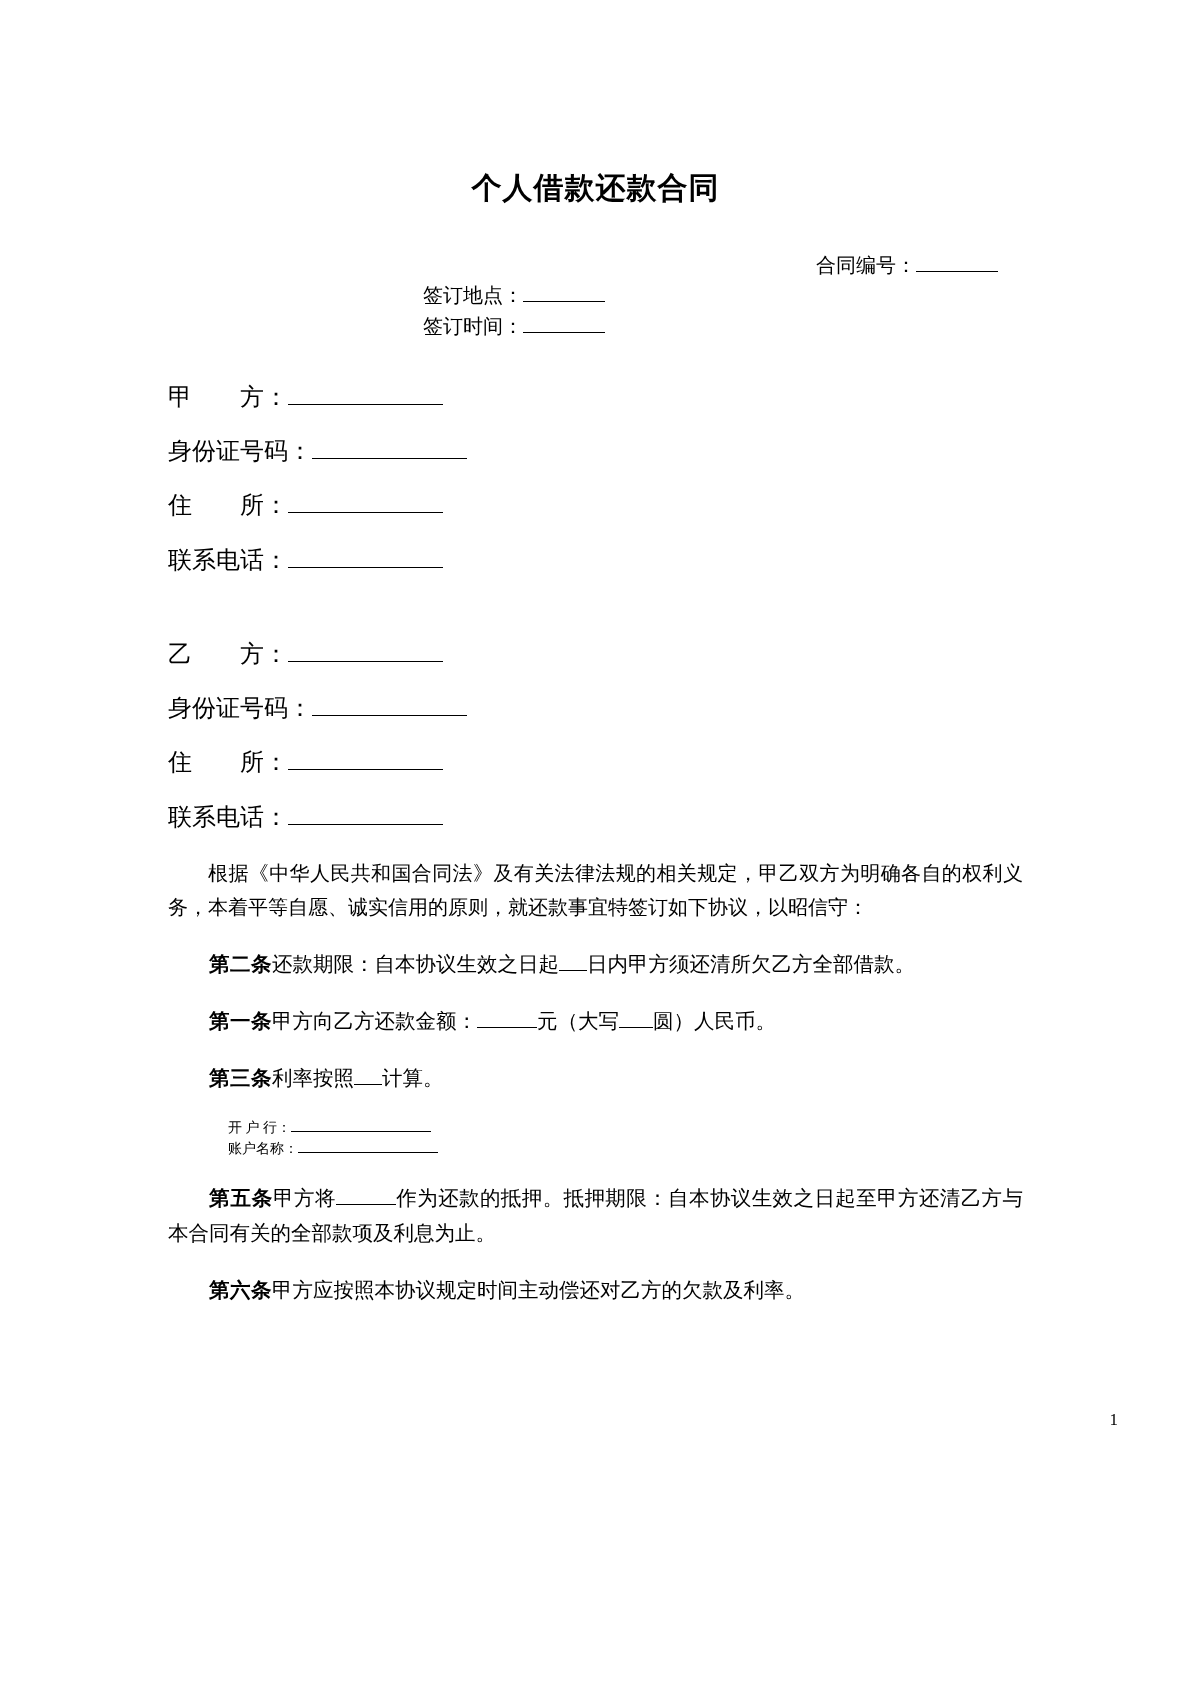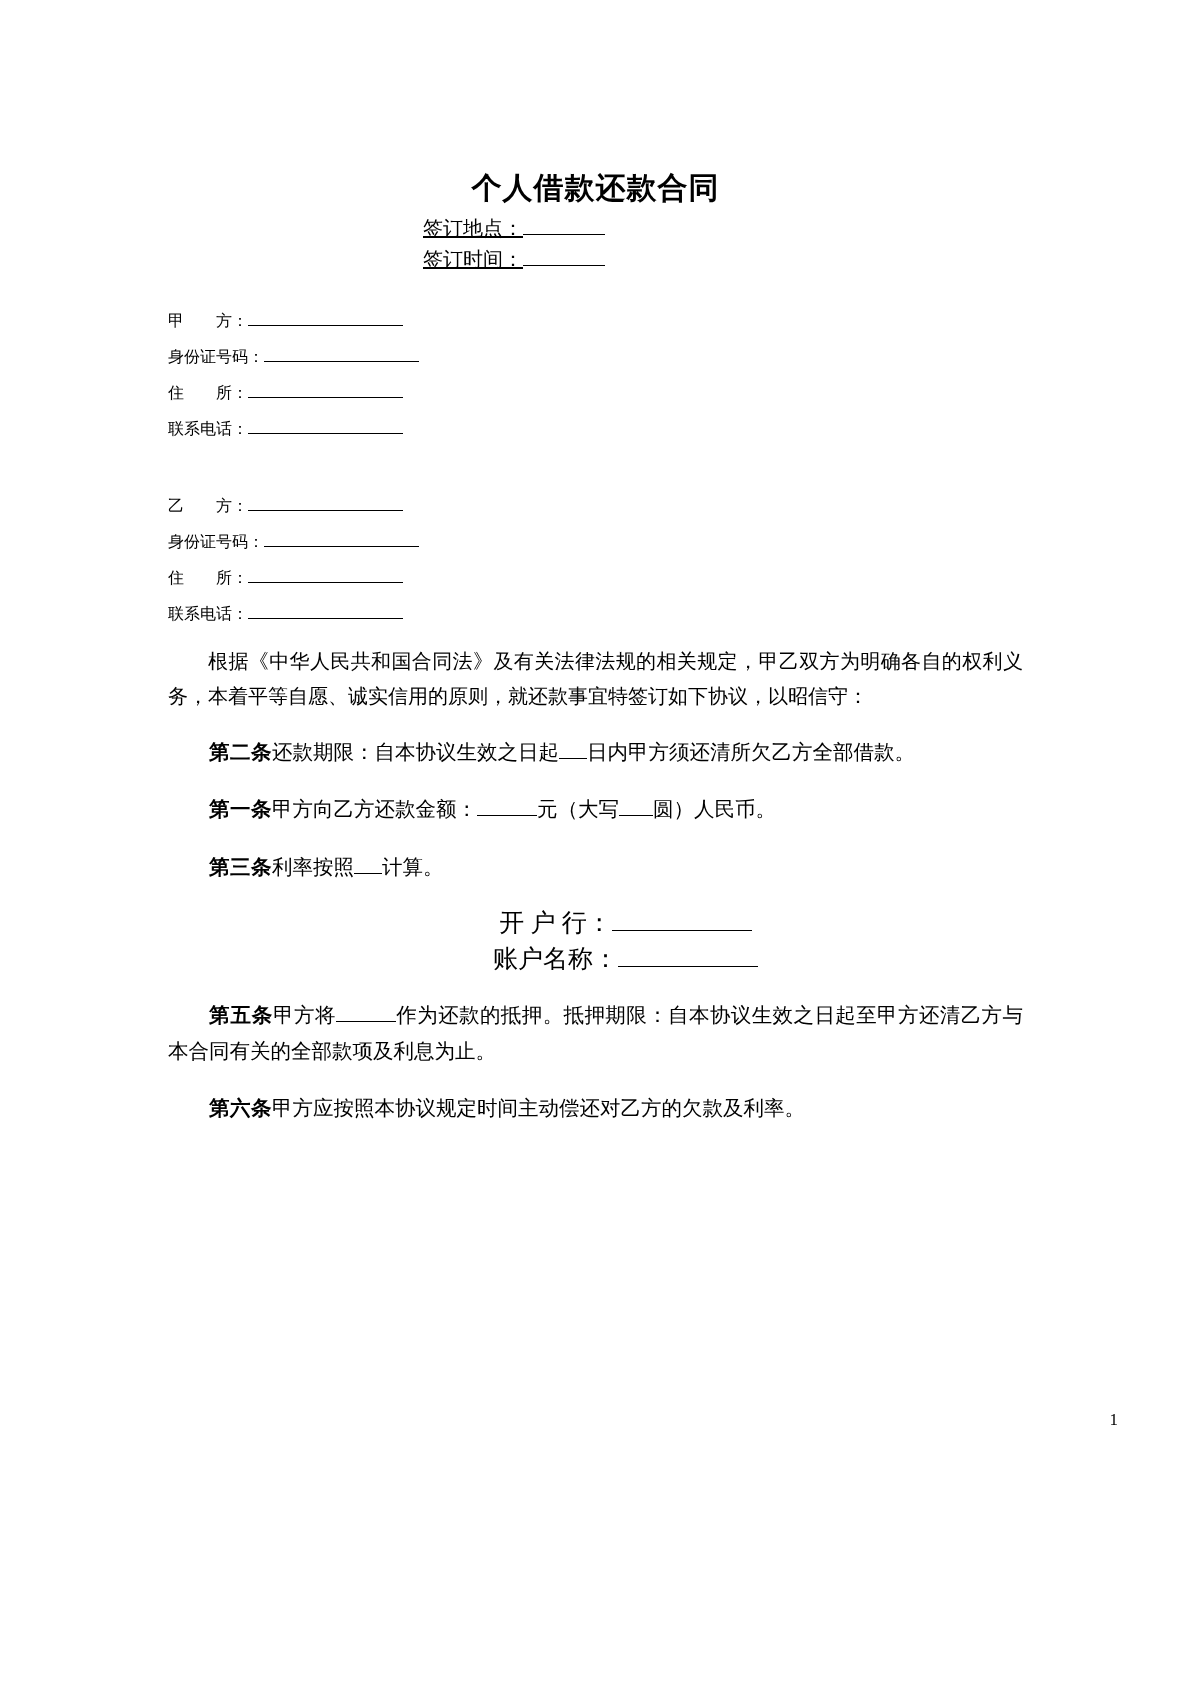--- a/index.html
+++ b/index.html
@@ -37,45 +37,43 @@
     font-family: "Liberation Serif", "DejaVu Serif", serif;
   }
   .contract-no-row {
     margin-top: 44px;
     text-align: right;
     padding-right: 25px;
     font-size: 20px;
     line-height: 1.45;
   }
   .sign-rows {
-    margin-top: 6px;
     font-size: 20px;
     line-height: 1.55;
     padding-left: 255px;
-    text-decoration: underline;
   }
   .sign-row {
     white-space: nowrap;
   }
   .blank {
     display: inline-block;
     border-bottom: 1px solid #000;
     vertical-align: baseline;
     height: 1em;
   }
   .bl-sm { width: 82px; }
   .bl-md { width: 140px; }
   .bl-lg { width: 155px; }
   .bl-xs { width: 60px; }
   .bl-tiny { width: 34px; }
   .bl-mini { width: 28px; }
 
   .party-block {
     margin-top: 28px;
-    font-size: 16px;
+    font-size: 24px;
     line-height: 2.26;
   }
   .party-block.second {
     margin-top: 40px;
   }
   .field-row {
     white-space: nowrap;
   }
   .field-label {
     display: inline-block;
@@ -95,43 +93,45 @@
   }
   .article {
     font-size: 20.5px;
     line-height: 1.72;
     margin-top: 22px;
     text-indent: 2em;
     text-align: justify;
     text-justify: inter-ideograph;
   }
   .bank-block {
-    font-size: 25px;
+    font-size: 14px;
     line-height: 1.42;
     margin-top: 2px;
     padding-left: 60px;
-    text-align: center;
   }
   .bank-row { white-space: nowrap; }
   .page-number {
     position: absolute;
     right: 72px;
     bottom: 128px;
     font-size: 17px;
     font-family: "Liberation Serif", "DejaVu Serif", serif;
   }
 </style>
 </head>
 <body>
 
 <div class="page">
   <div class="doc-body">
 
     <h1 class="title">个人借款还款合同</h1>
 
+    <div class="contract-no-row">
+      <span>合同编号：</span><span class="blank bl-sm"></span>
+    </div>
 
     <div class="sign-rows">
       <div class="sign-row">
         <span>签订地点：</span><span class="blank bl-sm"></span>
       </div>
       <div class="sign-row">
         <span>签订时间：</span><span class="blank bl-sm"></span>
       </div>
     </div>
 

